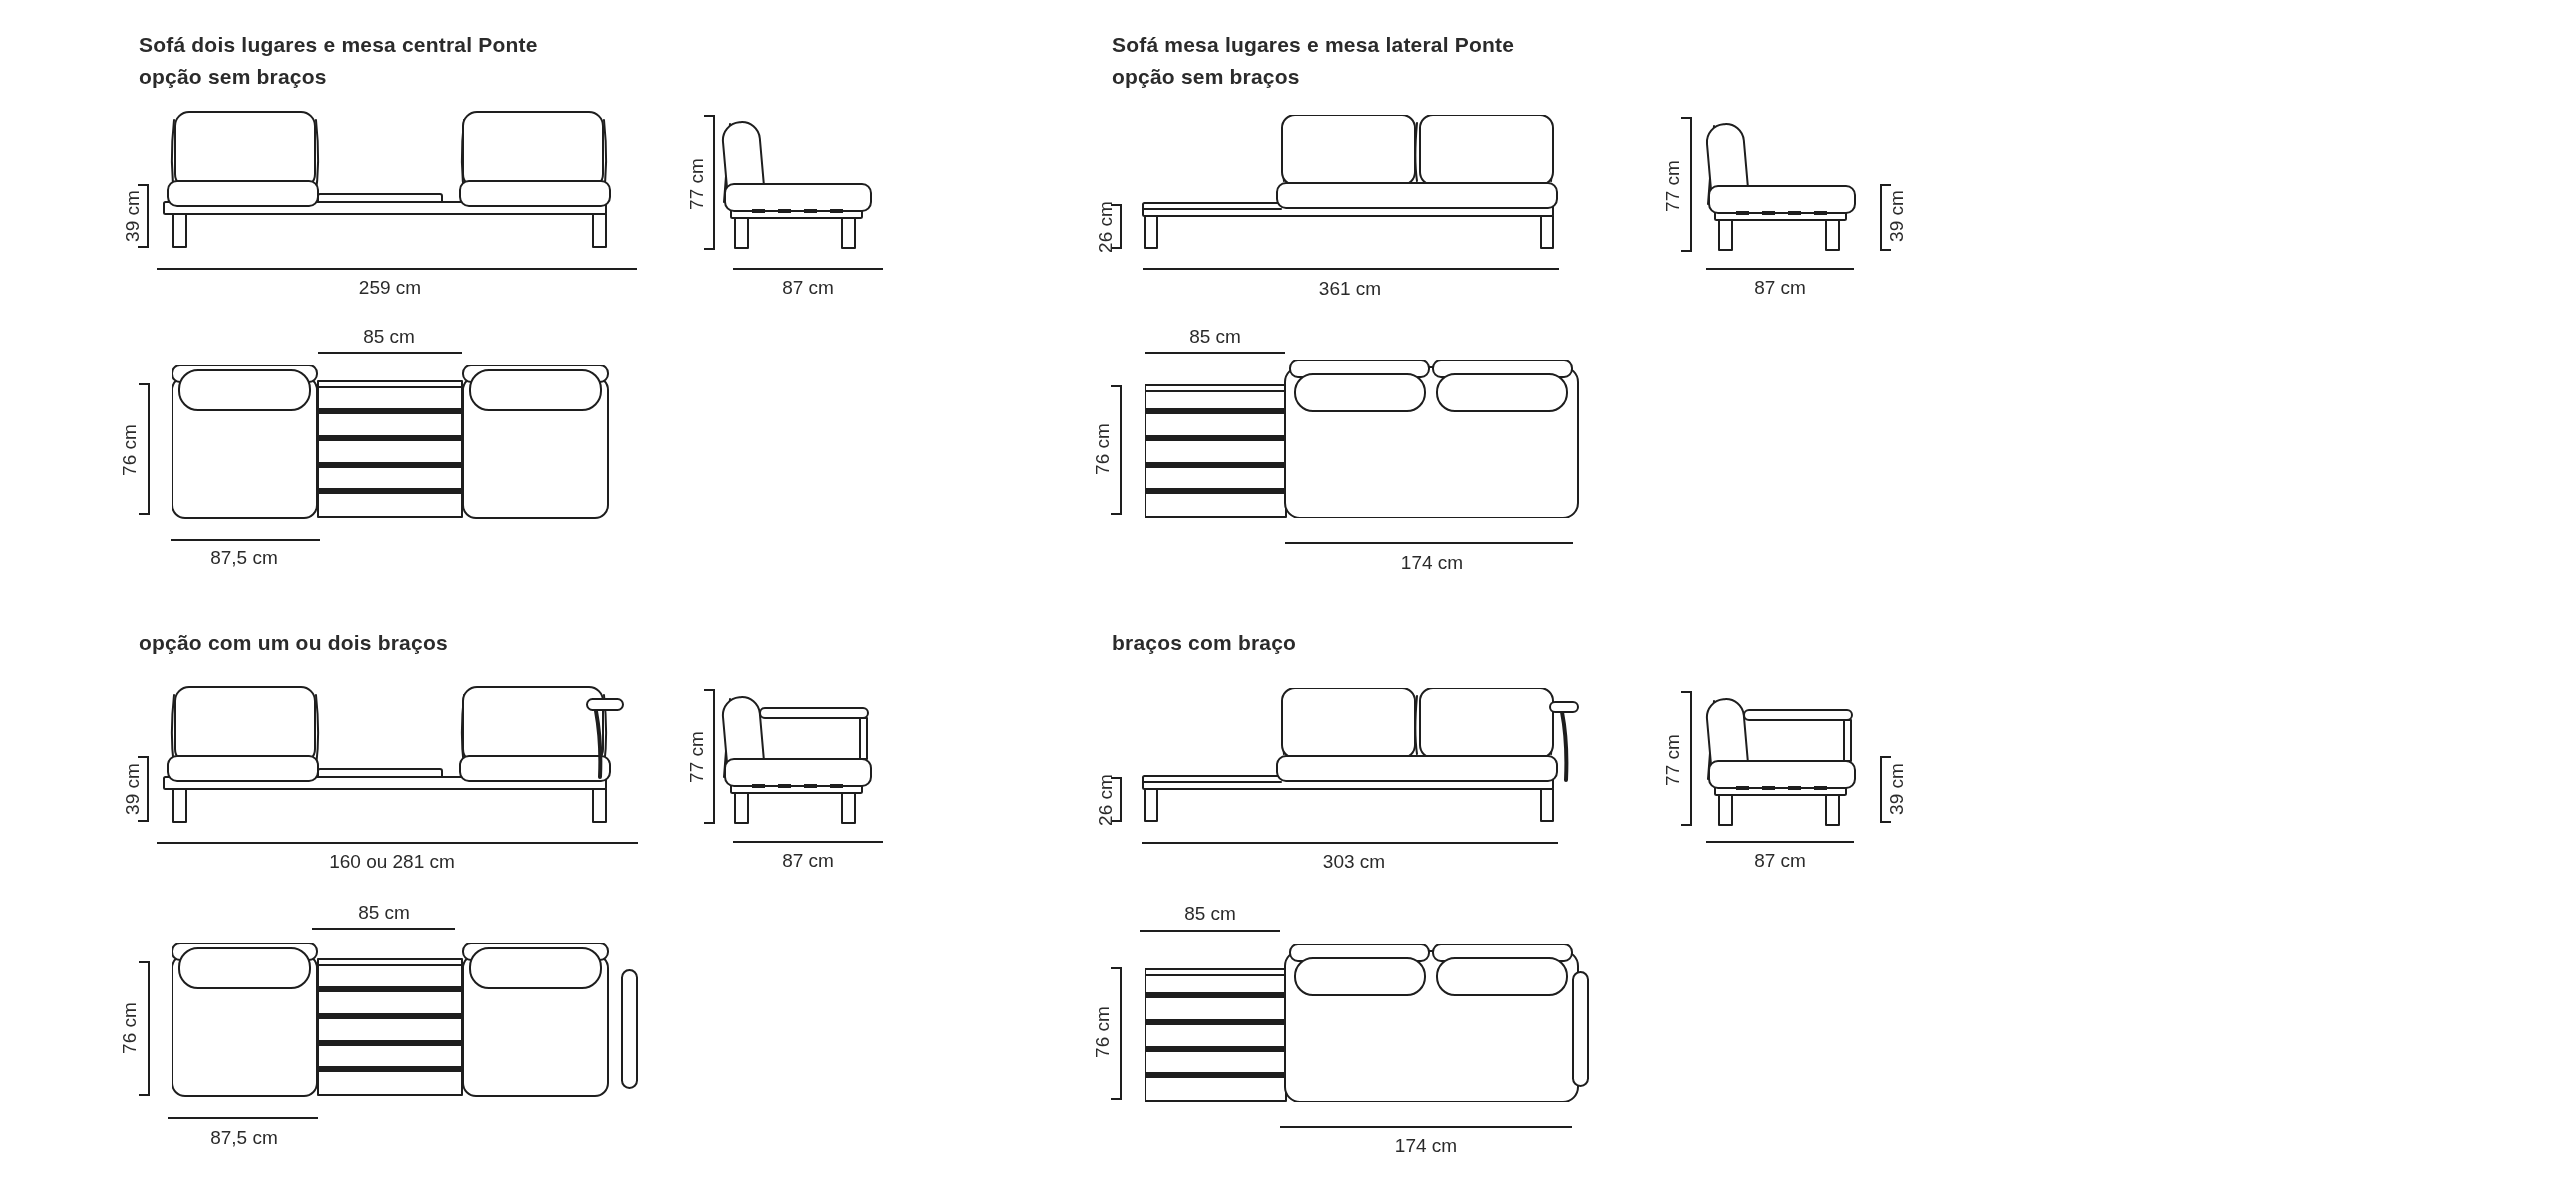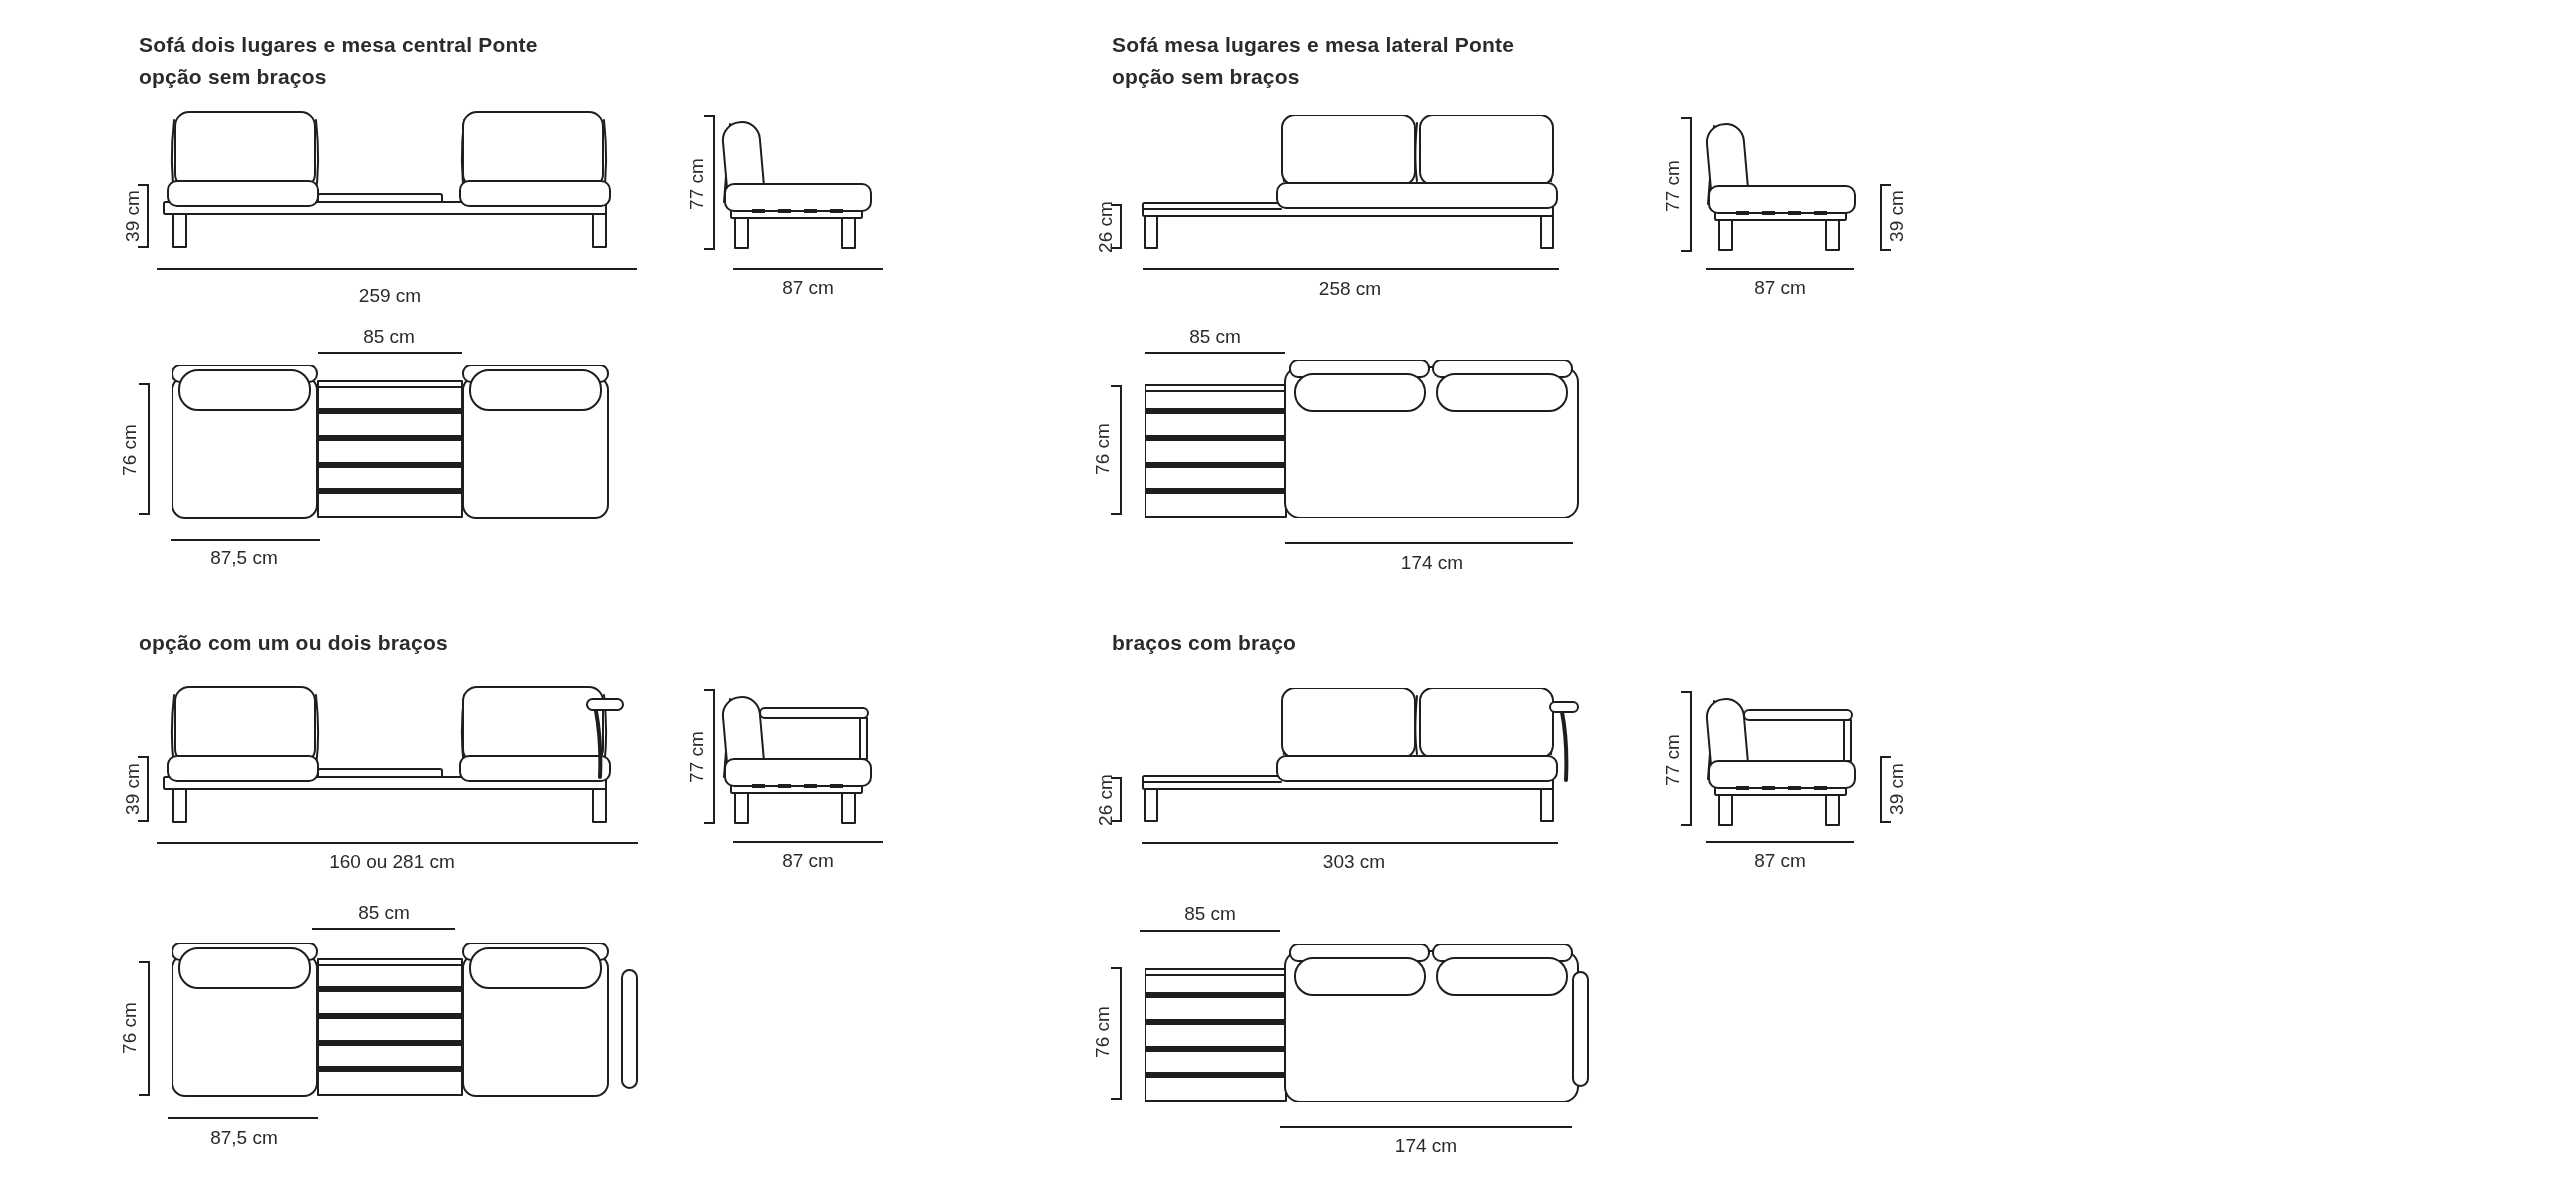--- a/index.html
+++ b/index.html
@@ -150,21 +150,21 @@
     <span class="line">Sofá dois lugares e mesa central Ponte</span>
     <span class="line">opção sem braços</span>
   </div>
 
   <svg class="draw" style="left:150px;top:108px" width="475" height="145" viewBox="0 0 475 145">
       <use href="#sym-front-central"></use>
     </svg>
   <div class="vdim capL" style="left:147px;top:184px;height:64px"></div>
   <div class="dlabel rot" style="left:133px;top:216px">39 cm</div>
   <div class="hdim" style="left:157px;top:268px;width:480px"></div>
-  <div class="dlabel" style="left:390px;top:296px">259 cm</div>
+  <div class="dlabel" style="left:390px;top:288px">259 cm</div>
 
   <svg class="draw" style="left:716px;top:110px" width="160" height="140" viewBox="0 0 160 140">
       <use href="#sym-side-chair"></use>
     </svg>
   <div class="vdim capL" style="left:713px;top:115px;height:135px"></div>
   <div class="dlabel rot" style="left:697px;top:184px">77 cm</div>
   <div class="hdim" style="left:733px;top:268px;width:150px"></div>
   <div class="dlabel" style="left:808px;top:288px">87 cm</div>
 
   <svg class="draw" style="left:172px;top:365px" width="470" height="158" viewBox="0 0 470 158">
@@ -181,21 +181,21 @@
     <span class="line">Sofá mesa lugares e mesa lateral Ponte</span>
     <span class="line">opção sem braços</span>
   </div>
 
   <svg class="draw" style="left:1141px;top:115px" width="445" height="135" viewBox="0 0 445 135">
       <use href="#sym-front-lateral"></use>
     </svg>
   <div class="vdim capL" style="left:1120px;top:204px;height:45px"></div>
   <div class="dlabel rot" style="left:1106px;top:227px">26 cm</div>
   <div class="hdim" style="left:1143px;top:268px;width:416px"></div>
-  <div class="dlabel" style="left:1350px;top:289px">258 cm</div>
+  <div class="dlabel" style="left:1350px;top:289px">361 cm</div>
 
   <svg class="draw" style="left:1700px;top:112px" width="160" height="140" viewBox="0 0 160 140">
       <use href="#sym-side-chair"></use>
     </svg>
   <div class="vdim capL" style="left:1690px;top:117px;height:135px"></div>
   <div class="dlabel rot" style="left:1673px;top:186px">77 cm</div>
   <div class="vdim capR" style="left:1880px;top:184px;height:67px"></div>
   <div class="dlabel rot" style="left:1897px;top:216px">39 cm</div>
   <div class="hdim" style="left:1706px;top:268px;width:148px"></div>
   <div class="dlabel" style="left:1780px;top:288px">87 cm</div>

